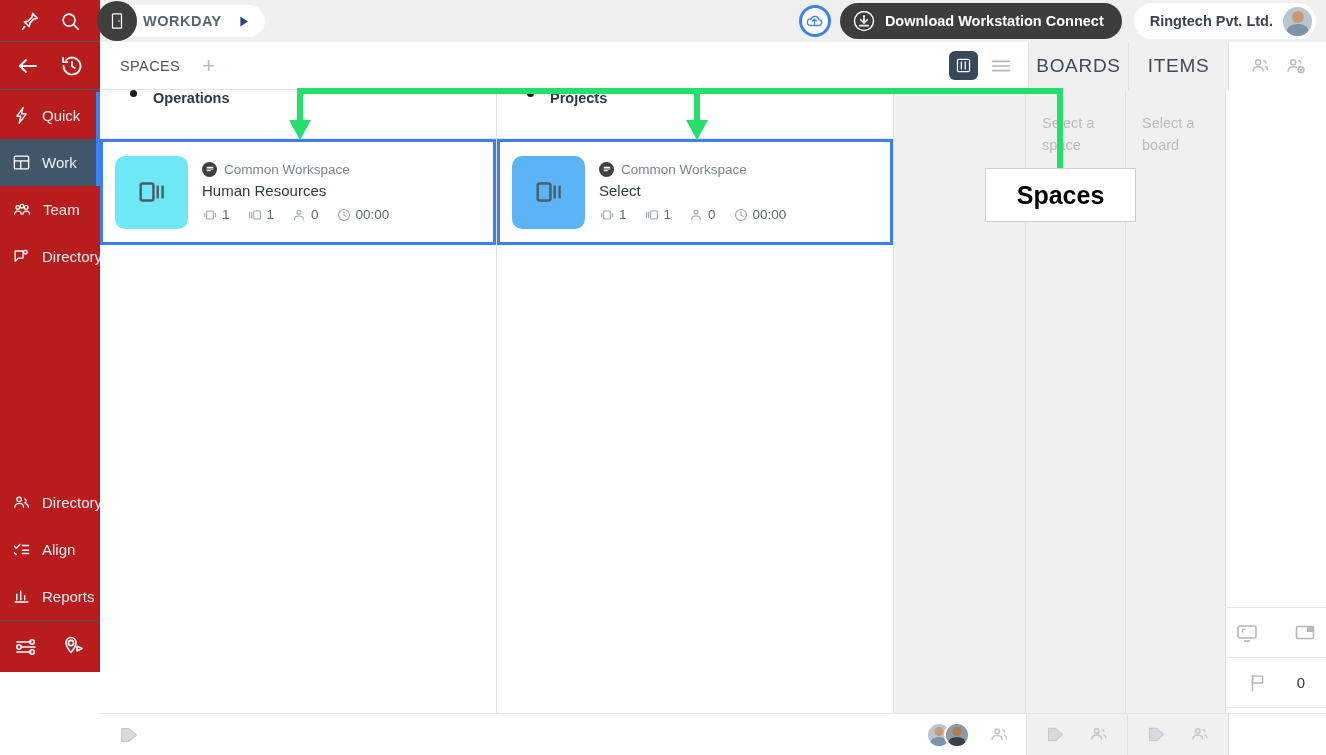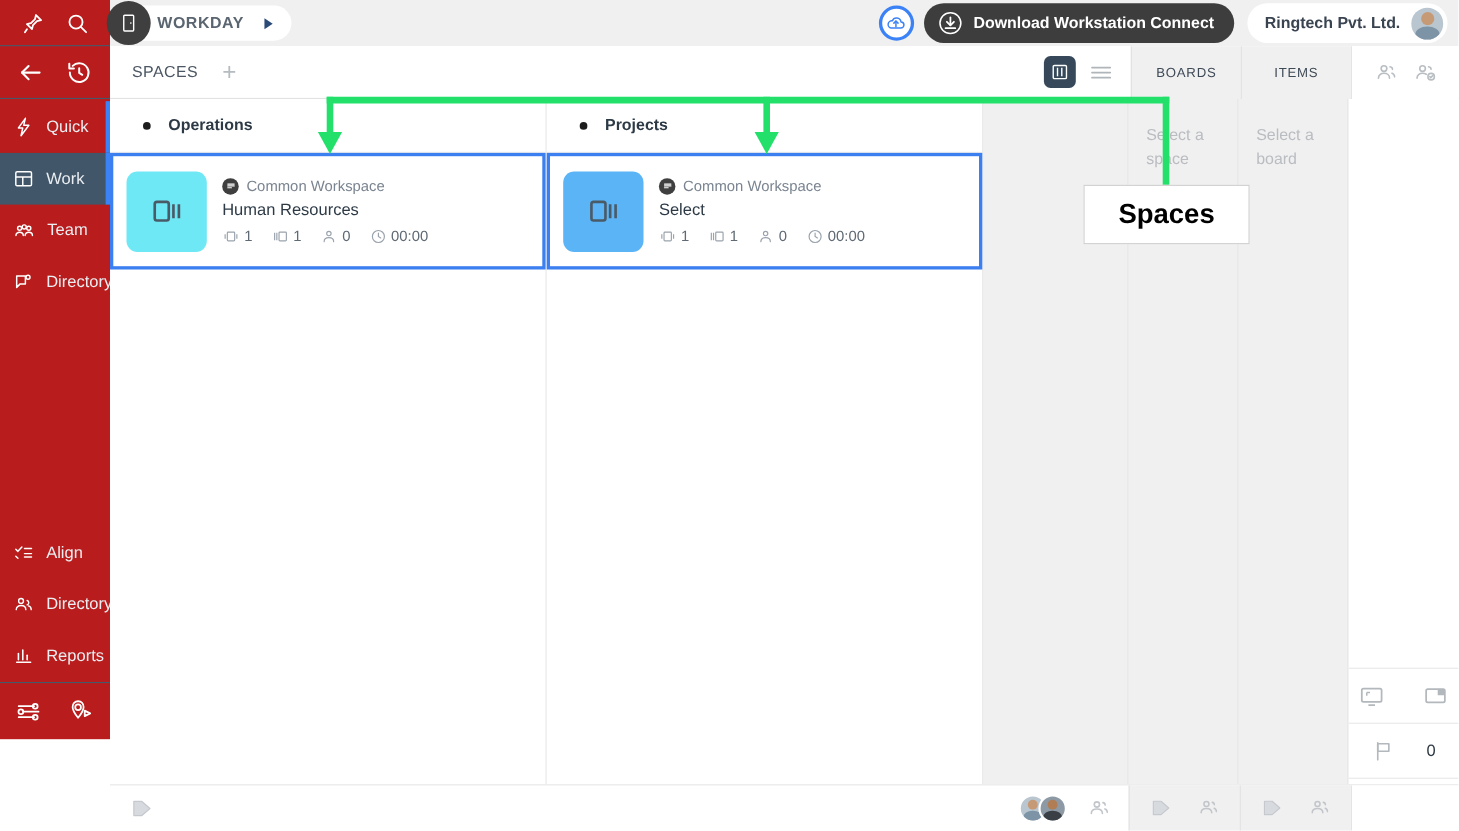--- a/index.html
+++ b/index.html
@@ -112,41 +112,41 @@
     line-height: 1; font-weight: 300;
   }
   .subbar-spacer { flex: 1 1 auto; }
   .view-toggle {
     width: 29px; height: 29px; border-radius: 6px; background: #36485a;
     display: flex; align-items: center; justify-content: center; cursor: pointer;
   }
   .list-toggle { margin-left: 12px; margin-right: 16px; cursor: pointer; }
   .col-head {
     width: 100px; height: 48px; display: flex; align-items: center;
-    justify-content: center; font-size: 12px; letter-spacing: .7px;
+    justify-content: center; font-size: 19px; letter-spacing: .7px;
     color: #3f4a57; background: #f0f0f0; border-left: 1px solid #e2e2e2;
     cursor: pointer;
   }
   .head-people {
     width: 98px; height: 48px; display: flex; align-items: center;
     justify-content: center; gap: 14px; background: #ffffff;
     border-left: 1px solid #e2e2e2;
   }
 
   
   .main {
     position: absolute; left: 100px; top: 90px; width: 1226px; height: 623px;
     display: flex;
   }
   .column {
     width: 397px; background: #ffffff; border-right: 1px solid #e2e2e2;
     position: relative;
   }
   .col-title {
-    height: 49px; display: flex; align-items: center; gap: 16px;
+    height: 49px; display: flex; align-items: flex-start; gap: 16px;
     padding-left: 30px; border-bottom: 1px solid #e9e9e9;
   }
   .col-bullet { width: 7px; height: 7px; border-radius: 50%; background: #1d1d1d; }
   .col-name { font-size: 14.5px; font-weight: bold; color: #2d3a46; }
   .card {
     margin: 0; border: 3px solid #3b7ff0; background: #ffffff;
     height: 106px; display: flex; align-items: center; padding: 0 12px;
     gap: 14px; cursor: pointer;
   }
   .card-thumb {
@@ -291,40 +291,40 @@
         </span>
         <span>Directory</span>
       </div>
     </div>
 
     <div class="rail-spacer"></div>
 
     <div class="rail-bottom-items">
       <div class="rail-item">
         <span class="ico">
+          <svg width="19" height="19" viewBox="0 0 24 24" fill="none" stroke="#ffffff" stroke-width="1.6" stroke-linecap="round">
+            <circle cx="9" cy="8" r="2.8"></circle>
+              <path d="M3.5 18c0-3 2.5-4.8 5.5-4.8s5.5 1.8 5.5 4.8"></path>
+            <path d="M16 7.5a2.6 2.6 0 0 1 0 5"></path>
+              <path d="M17.5 13.6c2 .5 3.2 2 3.2 4.4"></path>
+          </svg>
+        </span>
+        <span>Directory</span>
+      </div>
+      <div class="rail-item">
+        <span class="ico">
           <svg width="19" height="19" viewBox="0 0 24 24" fill="none" stroke="#ffffff" stroke-width="1.7" stroke-linecap="round" stroke-linejoin="round">
             <path d="M3 8l2.4 2.4L10 5.5"></path>
               <path d="M13 7h8"></path>
               <path d="M3 16l2.4 2.4"></path>
               <path d="M13 13h8"></path>
               <path d="M13 17h8"></path>
           </svg>
         </span>
         <span>Align</span>
-      </div>
-      <div class="rail-item">
-        <span class="ico">
-          <svg width="19" height="19" viewBox="0 0 24 24" fill="none" stroke="#ffffff" stroke-width="1.6" stroke-linecap="round">
-            <circle cx="9" cy="8" r="2.8"></circle>
-              <path d="M3.5 18c0-3 2.5-4.8 5.5-4.8s5.5 1.8 5.5 4.8"></path>
-            <path d="M16 7.5a2.6 2.6 0 0 1 0 5"></path>
-              <path d="M17.5 13.6c2 .5 3.2 2 3.2 4.4"></path>
-          </svg>
-        </span>
-        <span>Directory</span>
       </div>
       <div class="rail-item">
         <span class="ico">
           <svg width="19" height="19" viewBox="0 0 24 24" fill="none" stroke="#ffffff" stroke-width="1.8" stroke-linecap="round">
             <path d="M4 19h16"></path>
               <path d="M6 16V9"></path>
               <path d="M11 16V5"></path>
               <path d="M16 16v-5"></path>
           </svg>
         </span>

